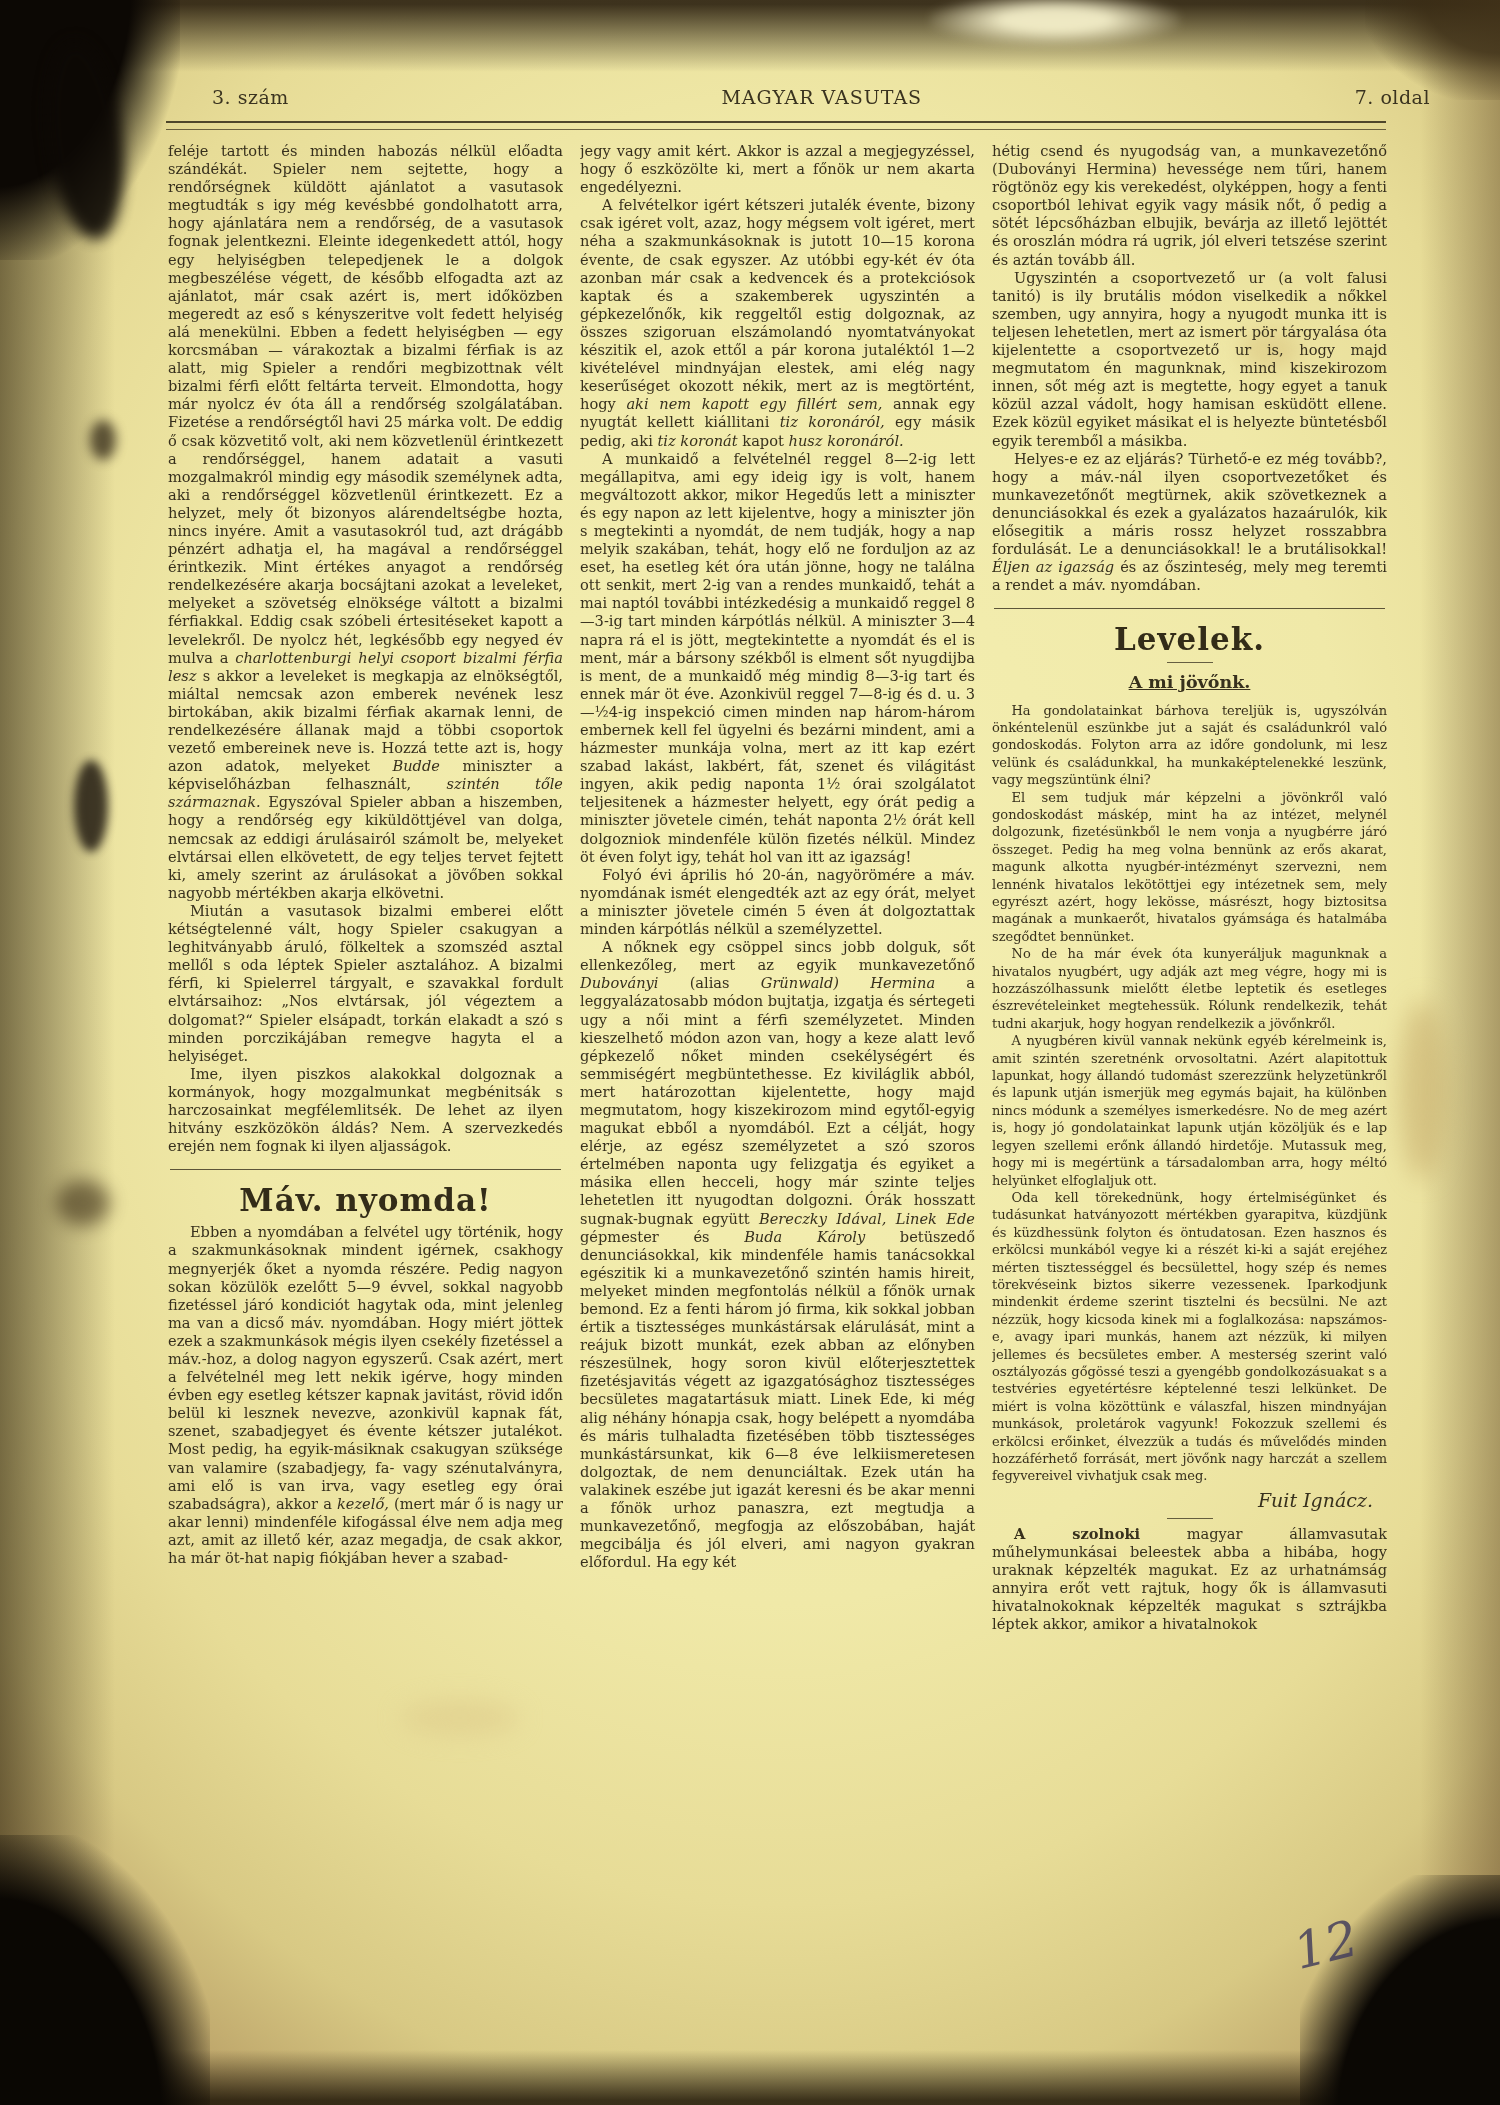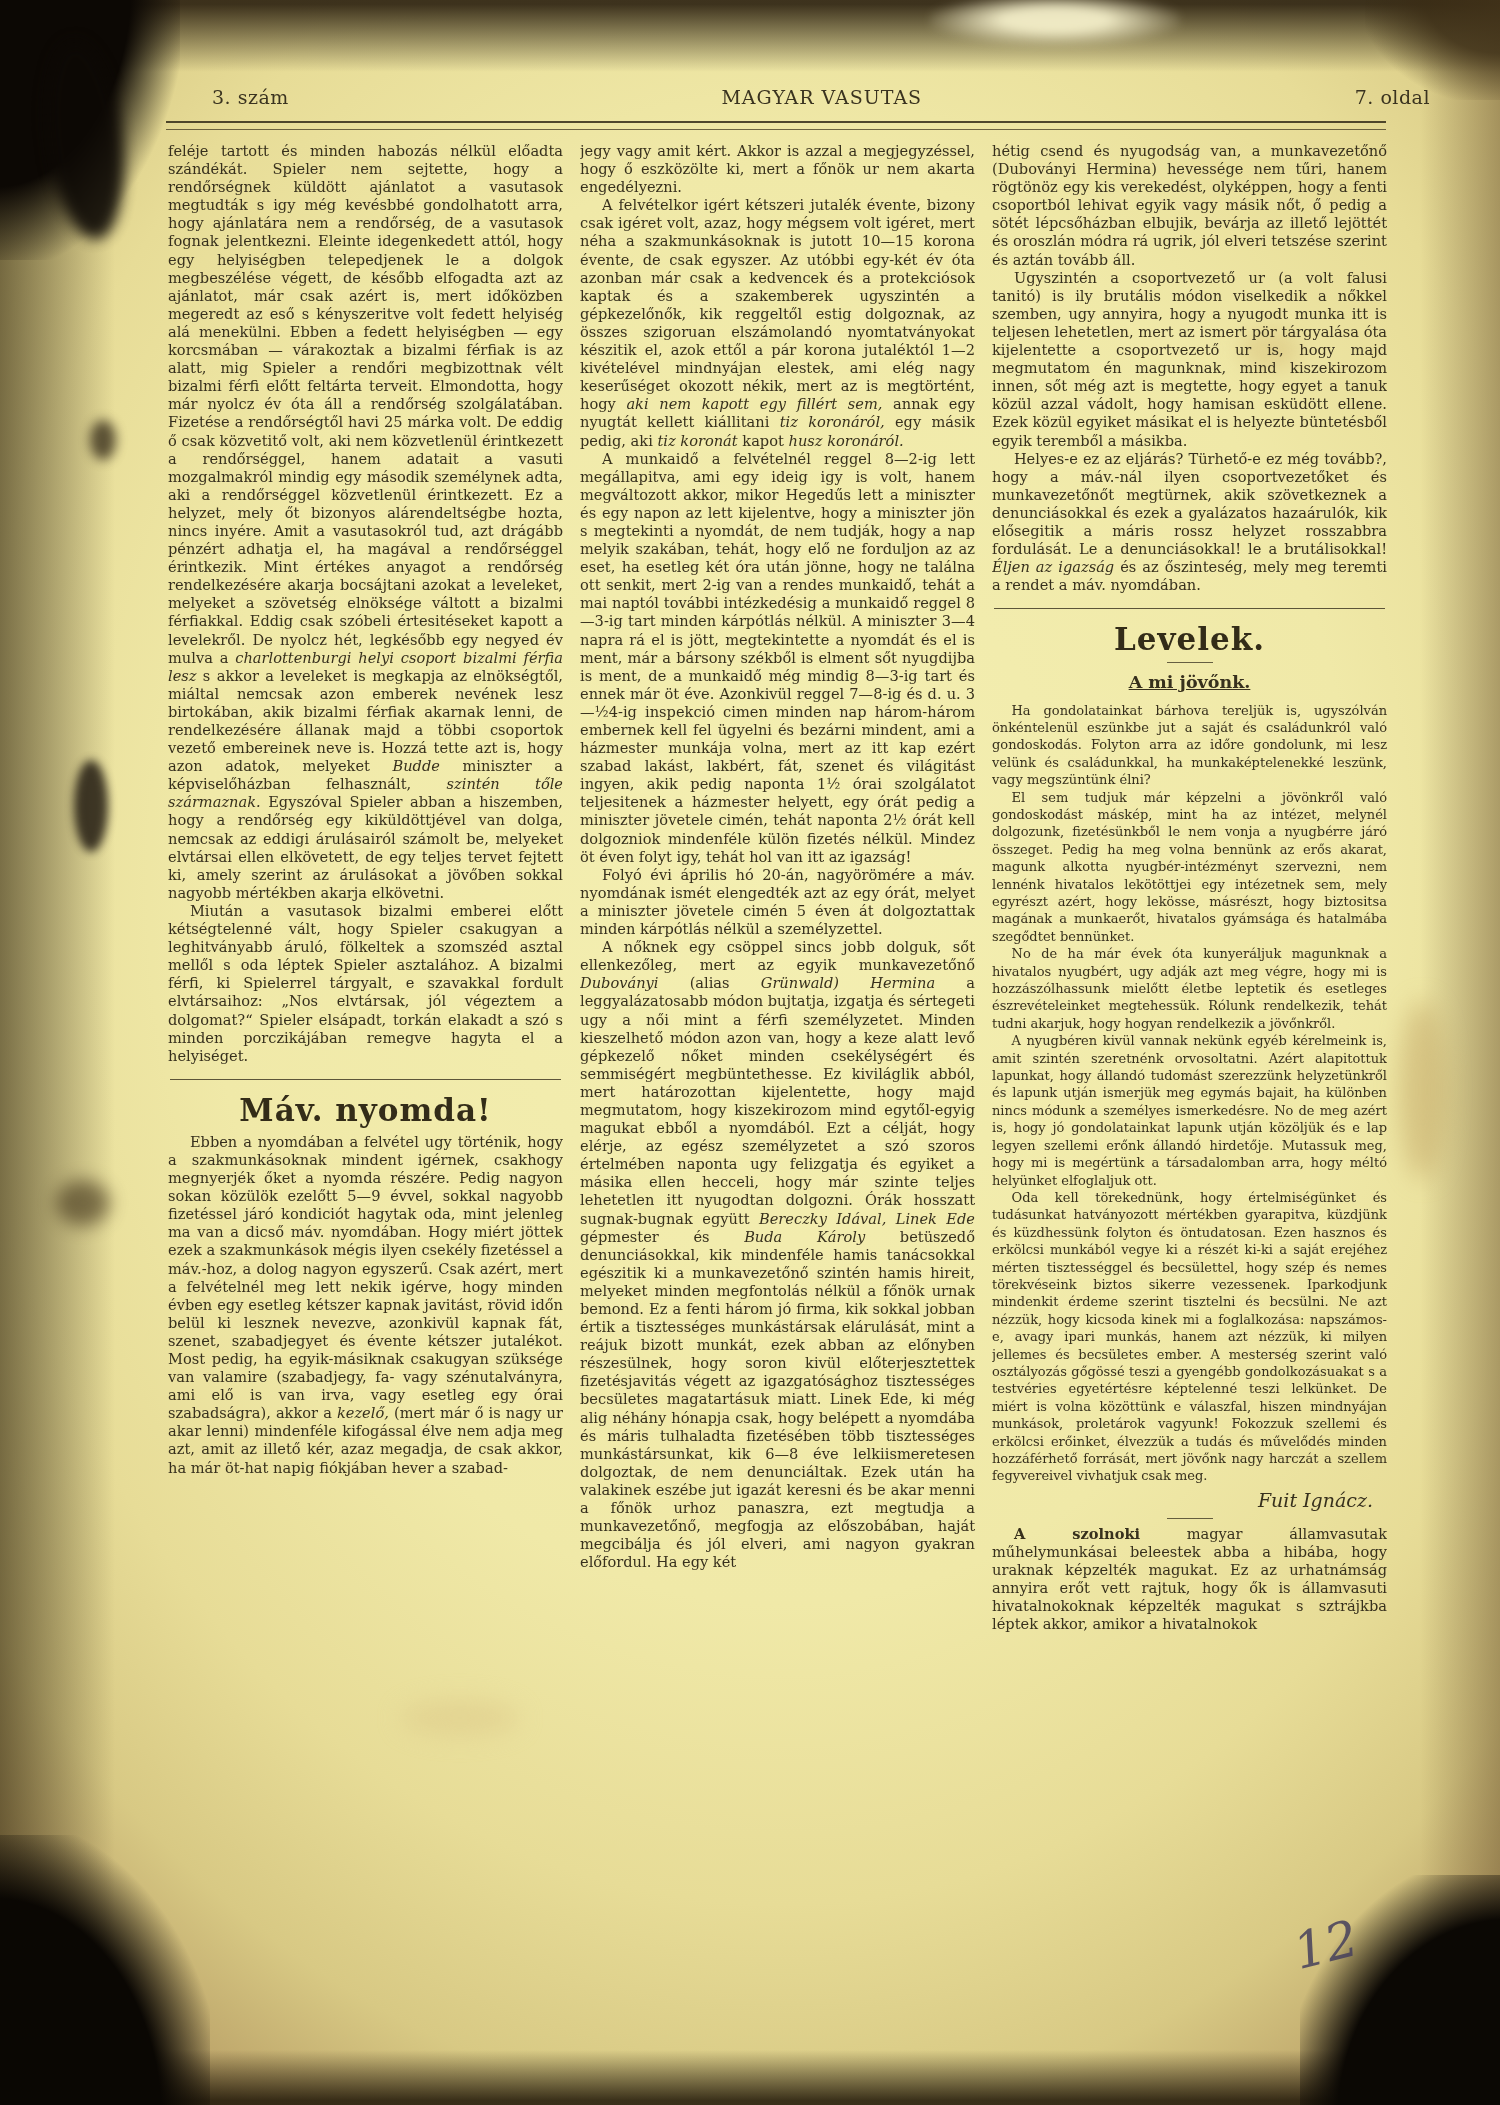--- a/index.html
+++ b/index.html
@@ -70,20 +70,21 @@
     <span>3. szám</span>
     <span class="mast">MAGYAR VASUTAS</span>
     <span>7. oldal</span>
   </div>
   <div class="headrule"></div>
 
   <div class="content">
     <div class="col">
         <p class="para">feléje tartott és minden habozás nélkül előadta szándékát. Spieler nem sejtette, hogy a rendőrségnek küldött ajánlatot a vasutasok megtudták s igy még kevésbbé gondolhatott arra, hogy ajánlatára nem a rendőrség, de a vasutasok fognak jelentkezni. Eleinte idegenkedett attól, hogy egy helyiségben telepedjenek le a dolgok megbeszélése végett, de később elfogadta azt az ajánlatot, már csak azért is, mert időközben megeredt az eső s kényszeritve volt fedett helyiség alá menekülni. Ebben a fedett helyiségben — egy korcsmában — várakoztak a bizalmi férfiak is az alatt, mig Spieler a rendőri megbizottnak vélt bizalmi férfi előtt feltárta terveit. Elmondotta, hogy már nyolcz év óta áll a rendőrség szolgálatában. Fizetése a rendőrségtől havi 25 márka volt. De eddig ő csak közvetitő volt, aki nem közvetlenül érintkezett a rendőrséggel, hanem adatait a vasuti mozgalmakról mindig egy második személynek adta, aki a rendőrséggel közvetlenül érintkezett. Ez a helyzet, mely őt bizonyos alárendeltségbe hozta, nincs inyére. Amit a vasutasokról tud, azt drágább pénzért adhatja el, ha magával a rendőrséggel érintkezik. Mint értékes anyagot a rendőrség rendelkezésére akarja bocsájtani azokat a leveleket, melyeket a szövetség elnöksége váltott a bizalmi férfiakkal. Eddig csak szóbeli értesitéseket kapott a levelekről. De nyolcz hét, legkésőbb egy negyed év mulva a <i>charlottenburgi helyi csoport bizalmi férfia lesz</i> s akkor a leveleket is megkapja az elnökségtől, miáltal nemcsak azon emberek nevének lesz birtokában, akik bizalmi férfiak akarnak lenni, de rendelkezésére állanak majd a többi csoportok vezető embereinek neve is. Hozzá tette azt is, hogy azon adatok, melyeket <i>Budde</i> miniszter a képviselőházban felhasznált, <i>szintén tőle származnak.</i> Egyszóval Spieler abban a hiszemben, hogy a rendőrség egy kiküldöttjével van dolga, nemcsak az eddigi árulásairól számolt be, melyeket elvtársai ellen elkövetett, de egy teljes tervet fejtett ki, amely szerint az árulásokat a jövőben sokkal nagyobb mértékben akarja elkövetni.</p>
         <p class="para ind">Miután a vasutasok bizalmi emberei előtt kétségtelenné vált, hogy Spieler csakugyan a leghitványabb áruló, fölkeltek a szomszéd asztal mellől s oda léptek Spieler asztalához. A bizalmi férfi, ki Spielerrel tárgyalt, e szavakkal fordult elvtársaihoz: „Nos elvtársak, jól végeztem a dolgomat?“ Spieler elsápadt, torkán elakadt a szó s minden porczikájában remegve hagyta el a helyiséget.</p>
+        <p class="para ind">Ime, ilyen piszkos alakokkal dolgoznak a kormányok, hogy mozgalmunkat megbénitsák s harczosainkat megfélemlitsék. De lehet az ilyen hitvány eszközökön áldás? Nem. A szervezkedés erején nem fognak ki ilyen aljasságok.</p>
         <div class="rule"></div>
         <div class="headline">Máv. nyomda!</div>
         <p class="para ind">Ebben a nyomdában a felvétel ugy történik, hogy a szakmunkásoknak mindent igérnek, csakhogy megnyerjék őket a nyomda részére. Pedig nagyon sokan közülök ezelőtt 5—9 évvel, sokkal nagyobb fizetéssel járó kondiciót hagytak oda, mint jelenleg ma van a dicső máv. nyomdában. Hogy miért jöttek ezek a szakmunkások mégis ilyen csekély fizetéssel a máv.-hoz, a dolog nagyon egyszerű. Csak azért, mert a felvételnél meg lett nekik igérve, hogy minden évben egy esetleg kétszer kapnak javitást, rövid időn belül ki lesznek nevezve, azonkivül kapnak fát, szenet, szabadjegyet és évente kétszer jutalékot. Most pedig, ha egyik-másiknak csakugyan szüksége van valamire (szabadjegy, fa- vagy szénutalványra, ami elő is van irva, vagy esetleg egy órai szabadságra), akkor a <i>kezelő,</i> (mert már ő is nagy ur akar lenni) mindenféle kifogással élve nem adja meg azt, amit az illető kér, azaz megadja, de csak akkor, ha már öt-hat napig fiókjában hever a szabad-</p>
       </div>
     <div class="col">
         <p class="para">jegy vagy amit kért. Akkor is azzal a megjegyzéssel, hogy ő eszközölte ki, mert a főnök ur nem akarta engedélyezni.</p>
         <p class="para ind">A felvételkor igért kétszeri jutalék évente, bizony csak igéret volt, azaz, hogy mégsem volt igéret, mert néha a szakmunkásoknak is jutott 10—15 korona évente, de csak egyszer. Az utóbbi egy-két év óta azonban már csak a kedvencek és a protekciósok kaptak és a szakemberek ugyszintén a gépkezelőnők, kik reggeltől estig dolgoznak, az összes szigoruan elszámolandó nyomtatványokat készitik el, azok ettől a pár korona jutaléktól 1—2 kivételével mindnyájan elestek, ami elég nagy keserűséget okozott nékik, mert az is megtörtént, hogy <i>aki nem kapott egy fillért sem,</i> annak egy nyugtát kellett kiállitani <i>tiz koronáról,</i> egy másik pedig, aki <i>tiz koronát</i> kapot <i>husz koronáról.</i></p>
         <p class="para ind">A munkaidő a felvételnél reggel 8—2-ig lett megállapitva, ami egy ideig igy is volt, hanem megváltozott akkor, mikor Hegedűs lett a miniszter és egy napon az lett kijelentve, hogy a miniszter jön s megtekinti a nyomdát, de nem tudják, hogy a nap melyik szakában, tehát, hogy elő ne forduljon az az eset, ha esetleg két óra után jönne, hogy ne találna ott senkit, mert 2-ig van a rendes munkaidő, tehát a mai naptól további intézkedésig a munkaidő reggel 8—3-ig tart minden kárpótlás nélkül. A miniszter 3—4 napra rá el is jött, megtekintette a nyomdát és el is ment, már a bársony székből is elment sőt nyugdijba is ment, de a munkaidő még mindig 8—3-ig tart és ennek már öt éve. Azonkivül reggel 7—8-ig és d. u. 3—½4-ig inspekció cimen minden nap három-három embernek kell fel ügyelni és bezárni mindent, ami a házmester munkája volna, mert az itt kap ezért szabad lakást, lakbért, fát, szenet és világitást ingyen, akik pedig naponta 1½ órai szolgálatot teljesitenek a házmester helyett, egy órát pedig a miniszter jövetele cimén, tehát naponta 2½ órát kell dolgozniok mindenféle külön fizetés nélkül. Mindez öt éven folyt igy, tehát hol van itt az igazság!</p>
         <p class="para ind">Folyó évi április hó 20-án, nagyörömére a máv. nyomdának ismét elengedték azt az egy órát, melyet a miniszter jövetele cimén 5 éven át dolgoztattak minden kárpótlás nélkül a személyzettel.</p>
         <p class="para ind">A nőknek egy csöppel sincs jobb dolguk, sőt ellenkezőleg, mert az egyik munkavezetőnő <i>Duboványi</i> (alias <i>Grünwald) Hermina</i> a leggyalázatosabb módon bujtatja, izgatja és sértegeti ugy a női mint a férfi személyzetet. Minden kieszelhető módon azon van, hogy a keze alatt levő gépkezelő nőket minden csekélységért és semmiségért megbüntethesse. Ez kiviláglik abból, mert határozottan kijelentette, hogy majd megmutatom, hogy kiszekirozom mind egytől-egyig magukat ebből a nyomdából. Ezt a célját, hogy elérje, az egész személyzetet a szó szoros értelmében naponta ugy felizgatja és egyiket a másika ellen hecceli, hogy már szinte teljes lehetetlen itt nyugodtan dolgozni. Órák hosszatt sugnak-bugnak együtt <i>Bereczky Idával, Linek Ede</i> gépmester és <i>Buda Károly</i> betüszedő denunciásokkal, kik mindenféle hamis tanácsokkal egészitik ki a munkavezetőnő szintén hamis hireit, melyeket minden megfontolás nélkül a főnök urnak bemond. Ez a fenti három jó firma, kik sokkal jobban értik a tisztességes munkástársak elárulását, mint a reájuk bizott munkát, ezek abban az előnyben részesülnek, hogy soron kivül előterjesztettek fizetésjavitás végett az igazgatósághoz tisztességes becsületes magatartásuk miatt. Linek Ede, ki még alig néhány hónapja csak, hogy belépett a nyomdába és máris tulhaladta fizetésében több tisztességes munkástársunkat, kik 6—8 éve lelkiismeretesen dolgoztak, de nem denunciáltak. Ezek után ha valakinek eszébe jut igazát keresni és be akar menni a főnök urhoz panaszra, ezt megtudja a munkavezetőnő, megfogja az előszobában, haját megcibálja és jól elveri, ami nagyon gyakran előfordul. Ha egy két</p>

